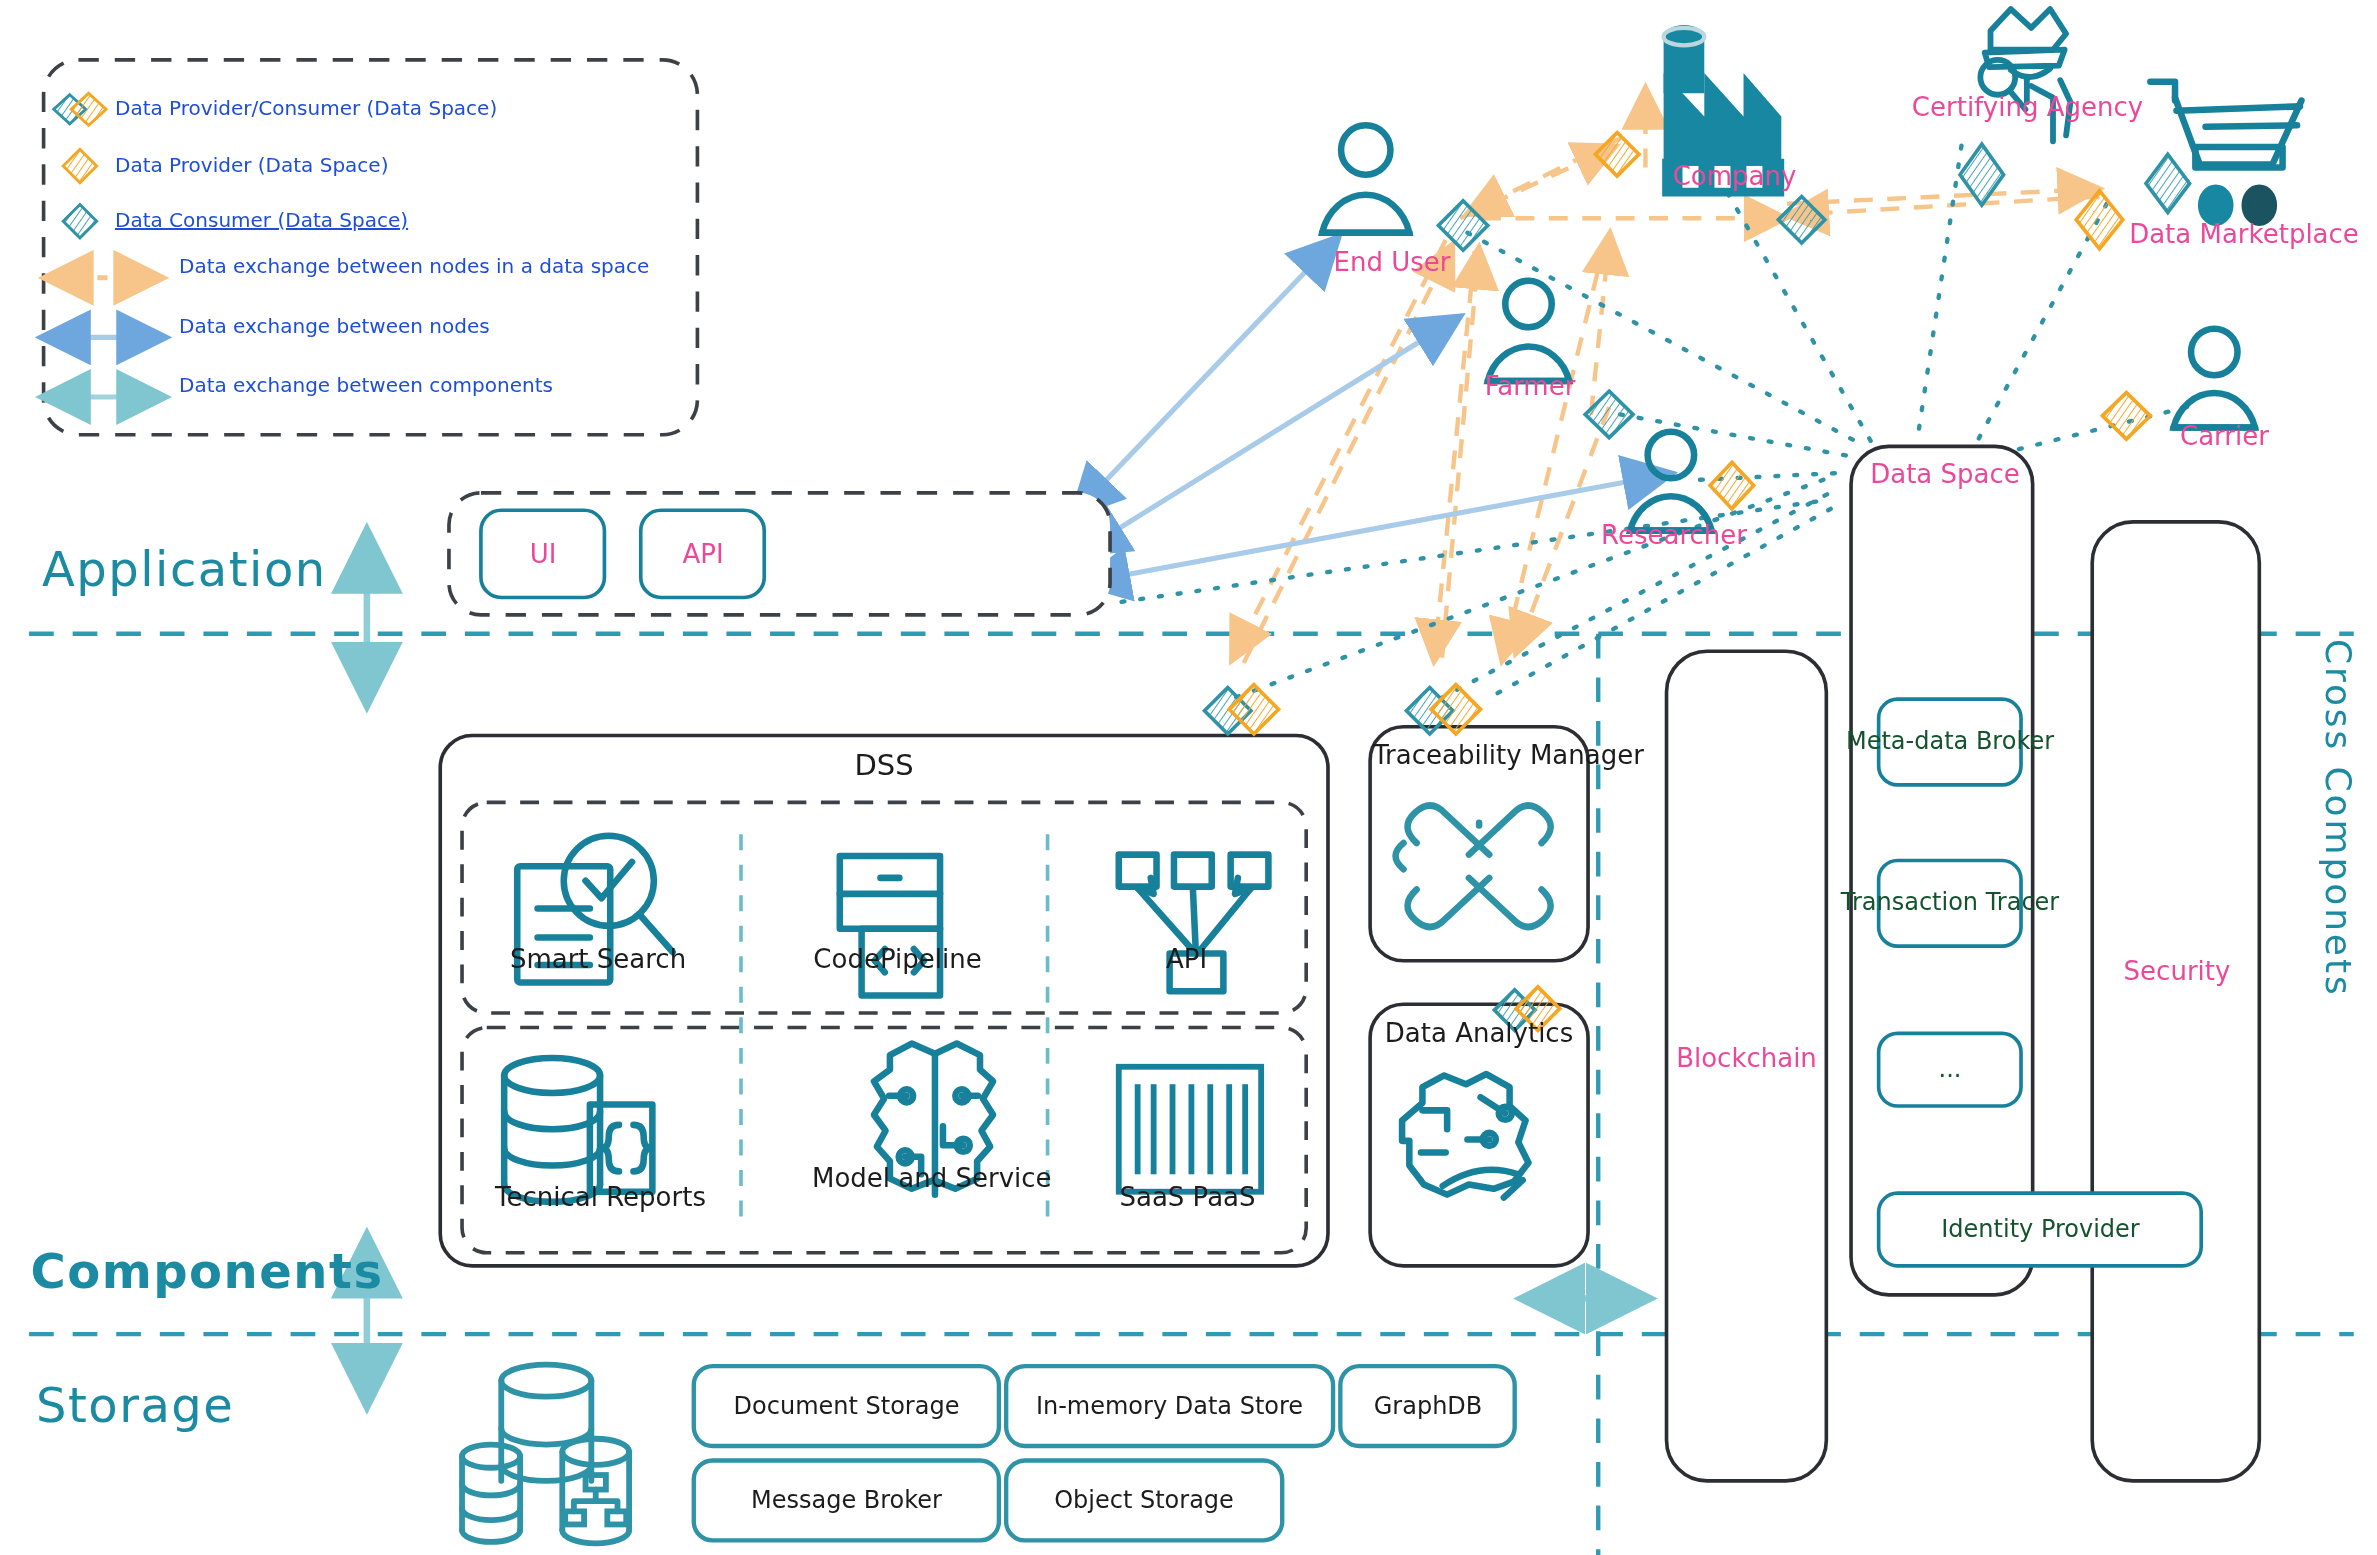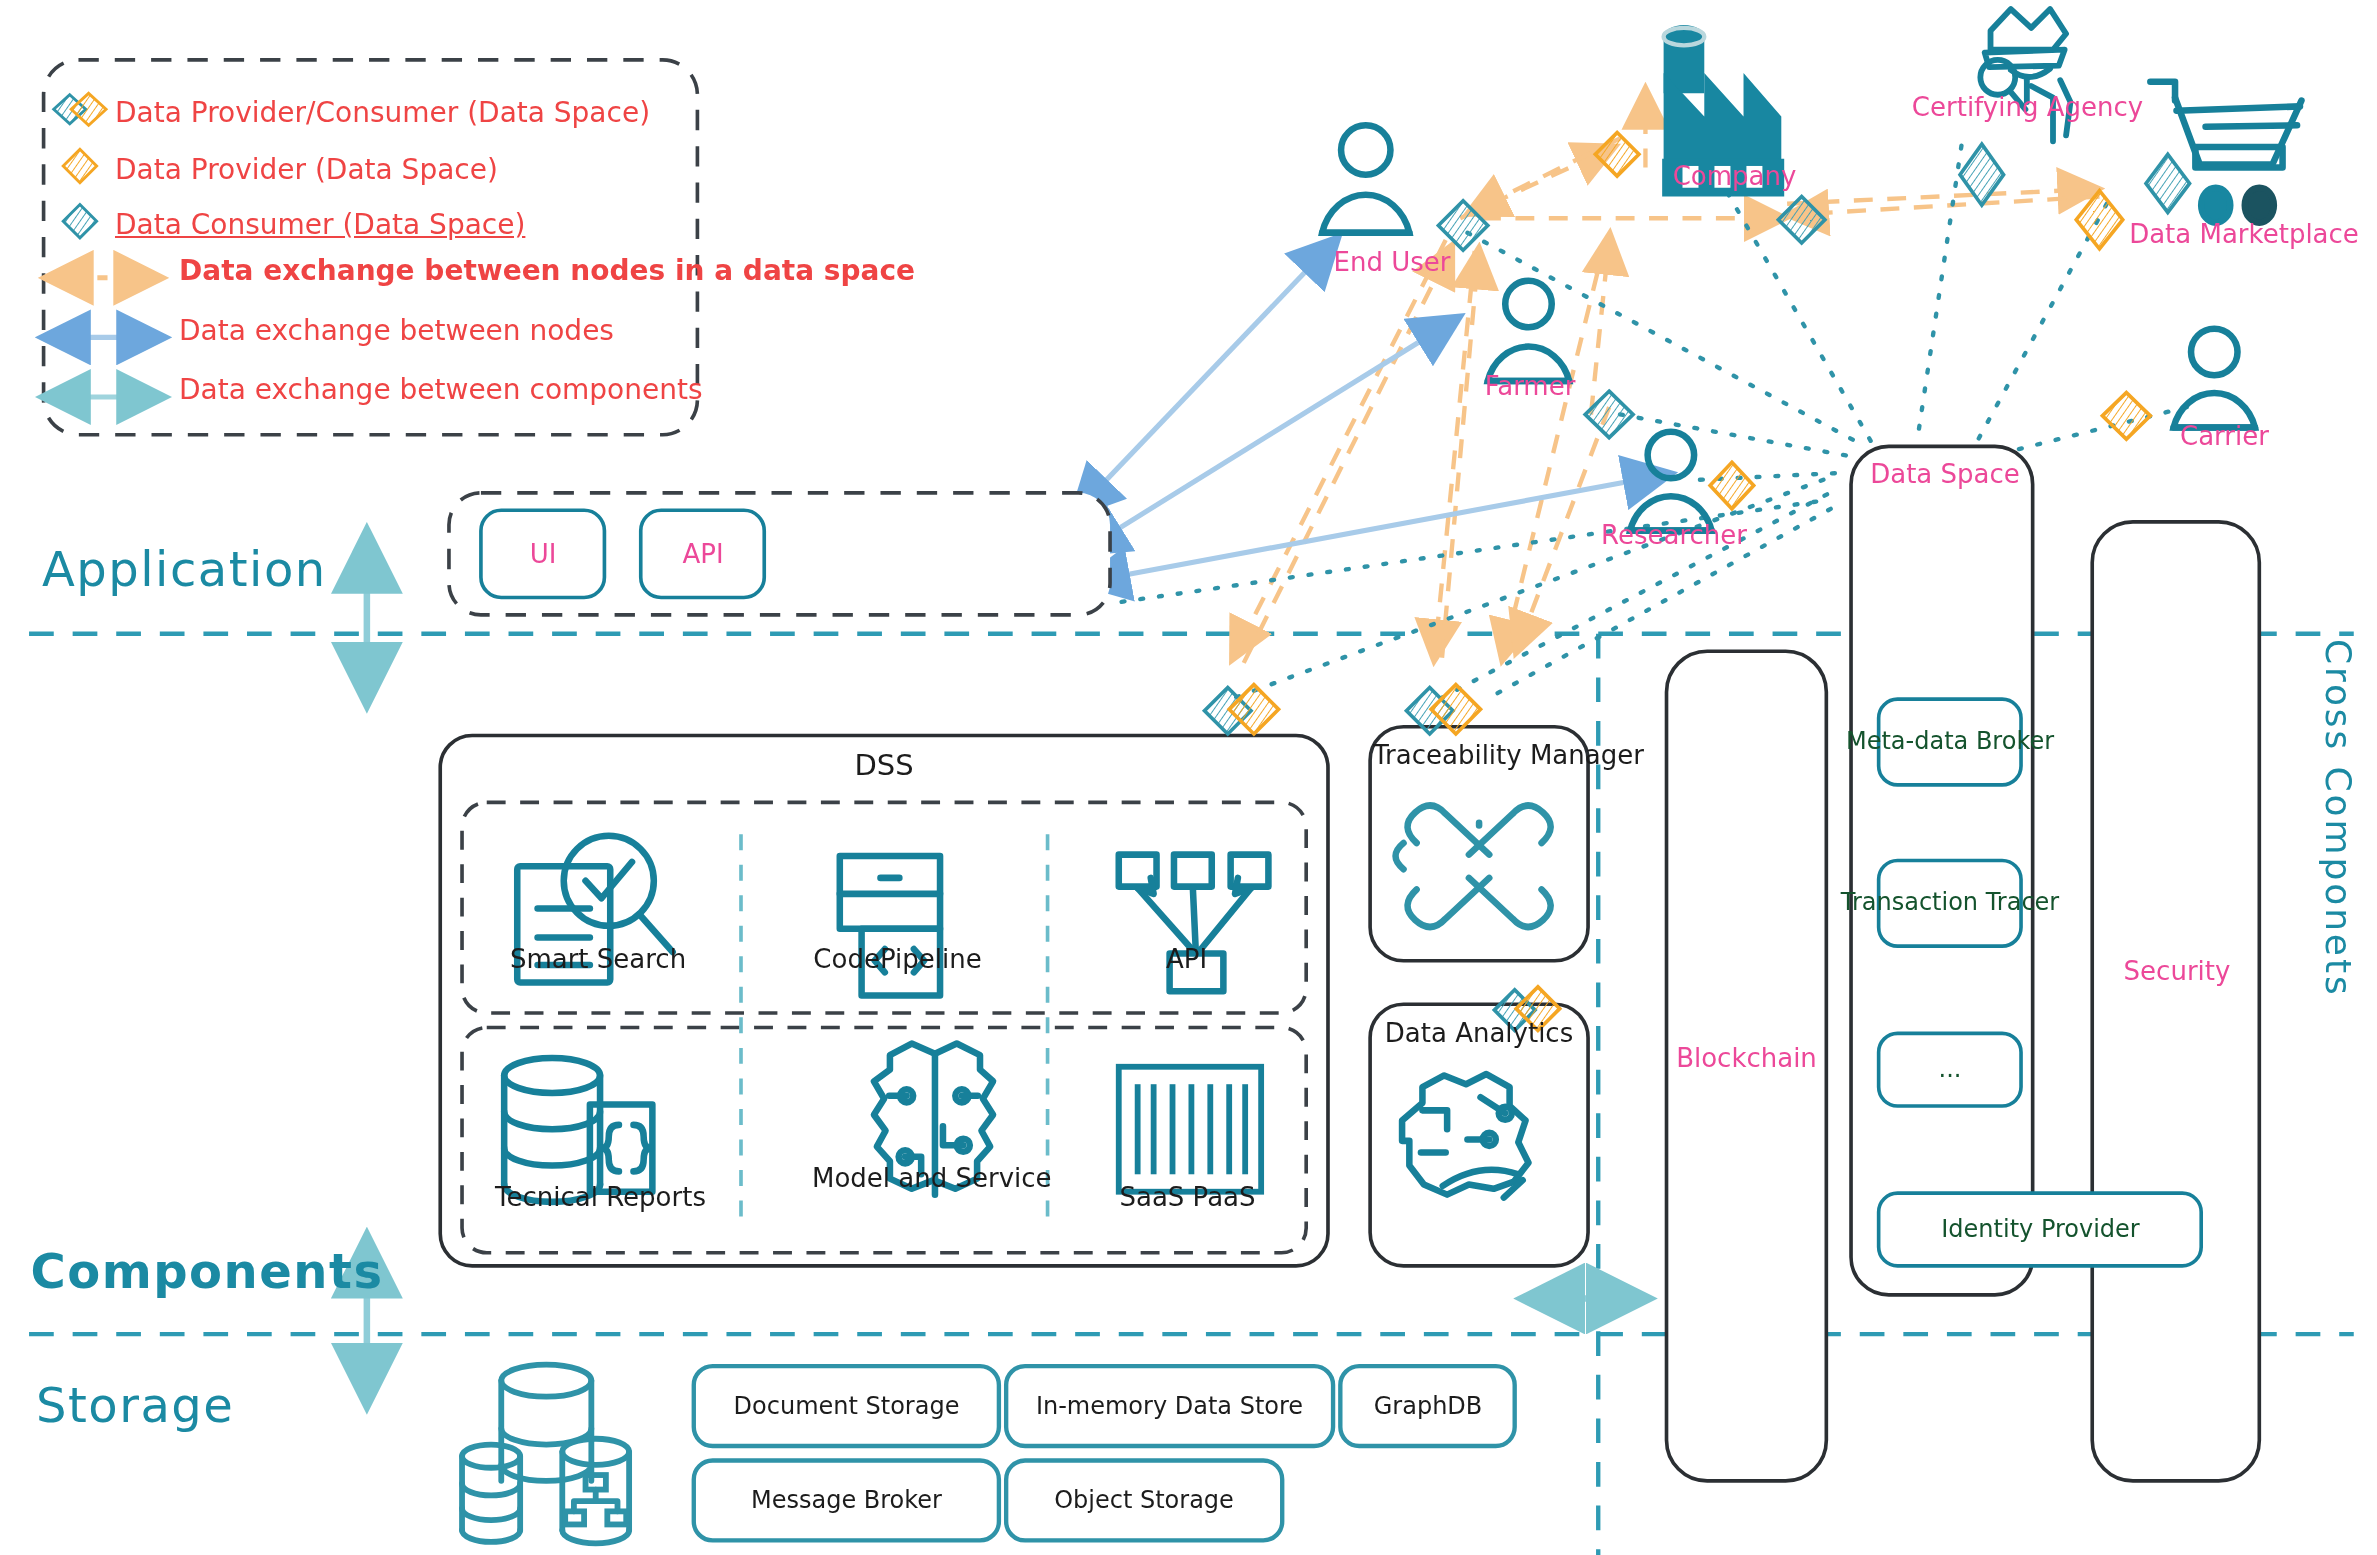--- a/index.html
+++ b/index.html
@@ -4,21 +4,21 @@
 <style>
   html,body{margin:0;padding:0;background:#ffffff;}
   body{font-family:"DejaVu Sans", sans-serif;}
   #stage{position:relative;width:2377px;height:1556px;background:#fff;overflow:hidden;}
   #svgroot{position:absolute;left:0;top:0;width:2377px;height:1556px;}
   .lbl{position:absolute;color:#17809a;white-space:nowrap;font-family:"DejaVu Sans",sans-serif;}
   .lbl-dark{position:absolute;color:#1c1c1c;white-space:nowrap;font-family:"DejaVu Sans",sans-serif;}
   .layer-title{font-size:48px;letter-spacing:1.5px;color:#1b8aa3;}
   .cross-title{font-size:36px;letter-spacing:2.9px;color:#1b8aa3;
       writing-mode:vertical-rl; text-orientation:mixed;}
-  .legend-text{font-size:28px;color:#ef4444;}
+  .legend-text{font-size:20px;color:#1d4ed8;}
   .node-name{font-size:26px;color:#ec4899;text-align:center;}
   .box-title{font-size:29px;color:#1c1c1c;text-align:center;}
   .inner-lbl{font-size:24px;color:#14532d;text-align:center;line-height:1.15;}
   .comp-lbl{font-size:26px;color:#1c1c1c;text-align:center;line-height:1.1;}
   .store-lbl{font-size:24px;color:#1c1c1c;text-align:center;}
   .ctr{display:flex;align-items:center;justify-content:center;}
 </style>
 </head>
 <body>
 
@@ -378,21 +378,21 @@
       <rect x="806" y="2030" width="28" height="20"></rect>
       <path d="M820 2050 v16 M790 2066 h60 M790 2066 v14 M850 2066 v14"></path>
       <rect x="778" y="2080" width="26" height="18"></rect>
       <rect x="836" y="2080" width="26" height="18"></rect>
     </g>
   </svg>
 
   <div class="lbl legend-text" style="left:115px;top:96px;">Data Provider/Consumer (Data Space)</div>
   <div class="lbl legend-text" style="left:115px;top:153px;">Data Provider (Data Space)</div>
   <div class="lbl legend-text" style="left:115px;top:208px;text-decoration:underline;">Data Consumer (Data Space)</div>
-  <div class="lbl legend-text" style="left:179px;top:254px;font-weight:bold;">Data exchange between nodes in a data space</div>
+  <div class="lbl legend-text" style="left:179px;top:254px;">Data exchange between nodes in a data space</div>
   <div class="lbl legend-text" style="left:179px;top:314px;">Data exchange between nodes</div>
   <div class="lbl legend-text" style="left:179px;top:373px;">Data exchange between components</div>
 
   <div class="lbl layer-title" style="left:42px;top:541px;">Application</div>
   <div class="lbl layer-title" style="left:30.5px;top:1243px;font-weight:bold;">Components</div>
   <div class="lbl layer-title" style="left:36px;top:1377px;">Storage</div>
   <div class="lbl cross-title" style="left:2318px;top:639px;">Cross Componets</div>
 
   <div class="lbl-dark node-name" style="left:1312px;top:247px;width:160px;">End User</div>
   <div class="lbl-dark node-name" style="left:1450px;top:371px;width:160px;">Farmer</div>

